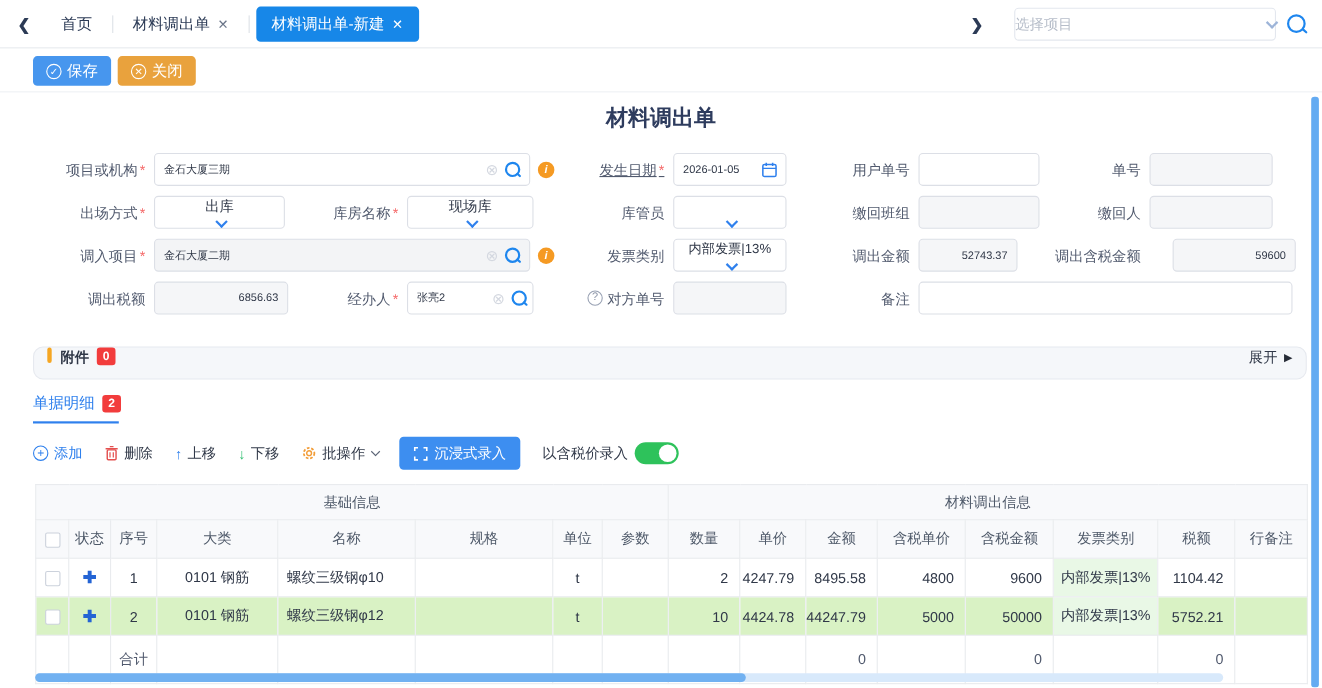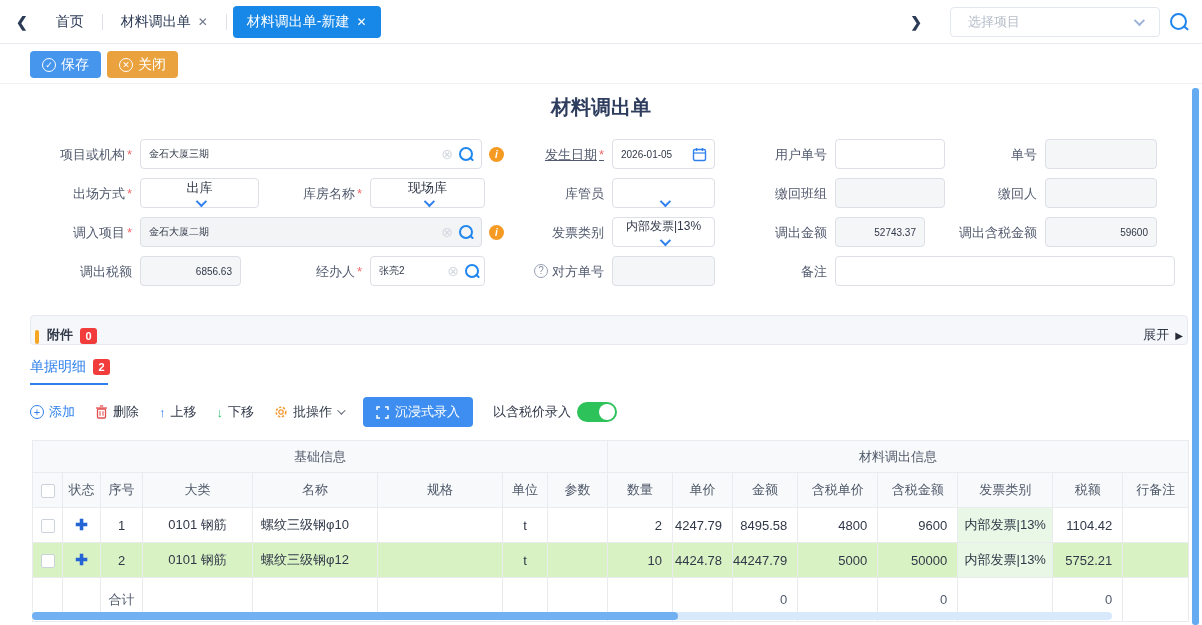--- a/index.html
+++ b/index.html
@@ -9,21 +9,21 @@
   
   .topbar { position:absolute; left:0; top:0; width:1202px; height:44px; background:#fff; border-bottom:1px solid #e7eaee; display:flex; align-items:center; }
   .nav-chev { font-size:14px; font-weight:bold; color:#2b3a55; padding:0 10px; cursor:pointer; }
   .nav-chev.back { margin-left:6px; }
   .tab { display:flex; align-items:center; gap:7px; font-size:14px; color:#2b3a55; padding:0 18px; height:44px; cursor:pointer; }
   .tab .x { font-size:12px; color:#6b7689; }
   .tab-sep { width:1px; height:16px; background:#dde1e7; }
   .tab.active { background:#1787e8; color:#fff; height:32px; border-radius:4px; margin:0 6px; padding:0 14px; }
   .tab.active .x { color:#fff; }
   .topbar-right { margin-left:auto; display:flex; align-items:center; }
-  .proj-select { width:210px; height:30px; border:1px solid #e3e7ee; border-radius:4px; display:flex; align-items:center; padding:0 17px; margin:0 10px 0 18px; cursor:pointer; }
+  .proj-select { width:238px; height:30px; border:1px solid #e3e7ee; border-radius:4px; display:flex; align-items:center; padding:0 0; margin:0 10px 0 18px; cursor:pointer; }
   .proj-select .ph { color:#b6bdc9; font-size:13px; flex:1; }
   .chev-down { width:8px; height:8px; border-right:2px solid #2f80ed; border-bottom:2px solid #2f80ed; transform:rotate(45deg) translateY(-2px); display:inline-block; }
   .chev-down.soft { border-color:#9db4d8; }
   .mag { position:relative; width:14px; height:14px; display:inline-block; }
   .mag::before { content:""; position:absolute; left:0; top:0; width:10px; height:10px; border:2px solid #1e86ee; border-radius:50%; }
   .mag::after { content:""; position:absolute; left:10px; top:11px; width:5px; height:2px; background:#1e86ee; transform:rotate(42deg); border-radius:1px; }
   .mag.big { width:18px; height:18px; margin-right:14px; }
   .mag.big::before { width:13px; height:13px; }
   .mag.big::after { left:13px; top:14px; width:6px; }
 
@@ -47,21 +47,21 @@
   .ctrl.num input { text-align:right; }
   .icon-clear { color:#d4d8e0; font-size:14px; line-height:14px; cursor:pointer; }
   .in-icons { position:absolute; right:8px; top:0; height:28px; display:flex; align-items:center; gap:6px; }
   .info-dot { width:15px; height:15px; border-radius:50%; background:#f59a23; color:#fff; font-size:10px; font-weight:bold; font-style:italic; text-align:center; line-height:15px; margin-left:7px; cursor:pointer; }
   .q-dot { width:14px; height:14px; border-radius:50%; border:1px solid #98a1b3; color:#8a93a6; font-size:10px; text-align:center; line-height:12px; margin-right:4px; display:inline-block; }
   .sel { justify-content:space-between; padding:0 9px; cursor:pointer;flex-direction:column; }
   .sel .val { flex:1; }
   .cal-svg { margin-right:7px; }
 
   
-  .attach { position:absolute; left:30px; top:315px; width:1158px; height:30px; background:#f5f7fa; border:1px solid #e6e9ef; border-radius:4px; display:flex; align-items:flex-end; padding:0 4px; }
+  .attach { position:absolute; left:30px; top:315px; width:1158px; height:30px; background:#f5f7fa; border:1px solid #e6e9ef; border-radius:9px; display:flex; align-items:flex-start; padding:0 12px; }
   .attach .bar { width:4px; height:14px; border-radius:2px; background:#f5a623; margin-right:8px; }
   .attach .t { font-size:13px; color:#303848; font-weight:bold; }
   .badge { min-width:17px; height:16px; background:#f23c3c; border-radius:3px; color:#fff; font-size:11px; font-weight:bold; text-align:center; line-height:16px; padding:0 3px; margin-left:7px; display:inline-block; }
   .attach .expand { margin-left:auto; font-size:13px; color:#303848; cursor:pointer; display:flex; align-items:center; gap:6px; }
   .attach .expand .tri { font-size:10px; color:#262b36; }
 
   
   .dtab { position:absolute; left:30px; top:358px; display:flex; align-items:center; cursor:pointer; }
   .dtab .t { font-size:14px; color:#2f80ed; }
   .dtab-underline { position:absolute; left:30px; top:383px; width:78px; height:2px; background:#2f80ed; }
@@ -226,30 +226,30 @@
       <span class="val" style="font-size:12px;">内部发票|13%</span>
       <span class="chev-down"></span>
     </div>
   </div>
   <div class="field" style="left:748px; top:217px;">
     <span class="lab" style="width:87px;">调出金额</span>
     <div class="ctrl disabled num" style="width:90px;">
       <input disabled="" value="52743.37" style="">
     </div>
   </div>
-  <div class="field" style="left:958px; top:217px;">
+  <div class="field" style="left:958px; top:217px;gap:21px;">
     <span class="lab" style="width:87px;">调出含税金额</span>
     <div class="ctrl disabled num" style="width:112px;">
       <input disabled="" value="59600" style="">
     </div>
   </div>
 
   <div class="field" style="left:28px; top:256px;">
     <span class="lab" style="width:112px;">调出税额</span>
-    <div class="ctrl disabled num" style="width:101px;">
+    <div class="ctrl disabled num" style="width:122px;">
       <input disabled="" value="6856.63" style="">
     </div>
   </div>
   <div class="field req" style="left:266px; top:256px;">
     <span class="lab" style="width:104px;">经办人</span>
     <div class="ctrl" style="width:115px;">
       <input style="padding-right: 40px;" value="张亮2">
       <span class="in-icons" style="right:5px;">
         <span class="icon-clear">⊗</span>
         <span class="mag"></span>

